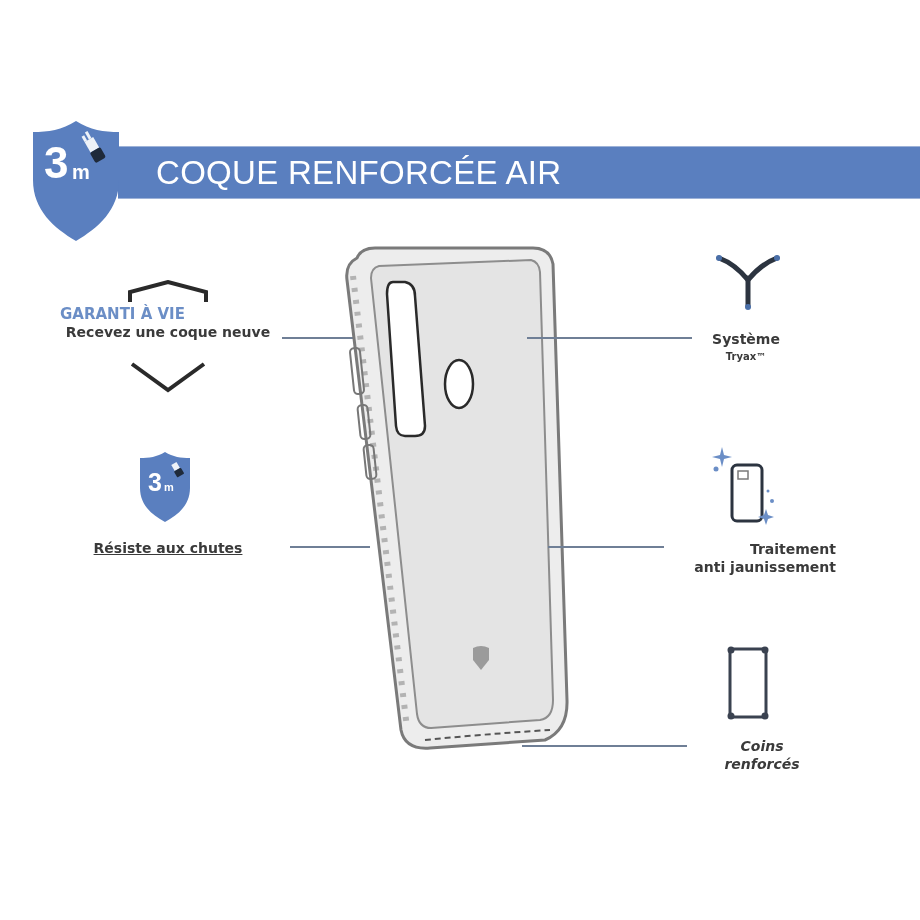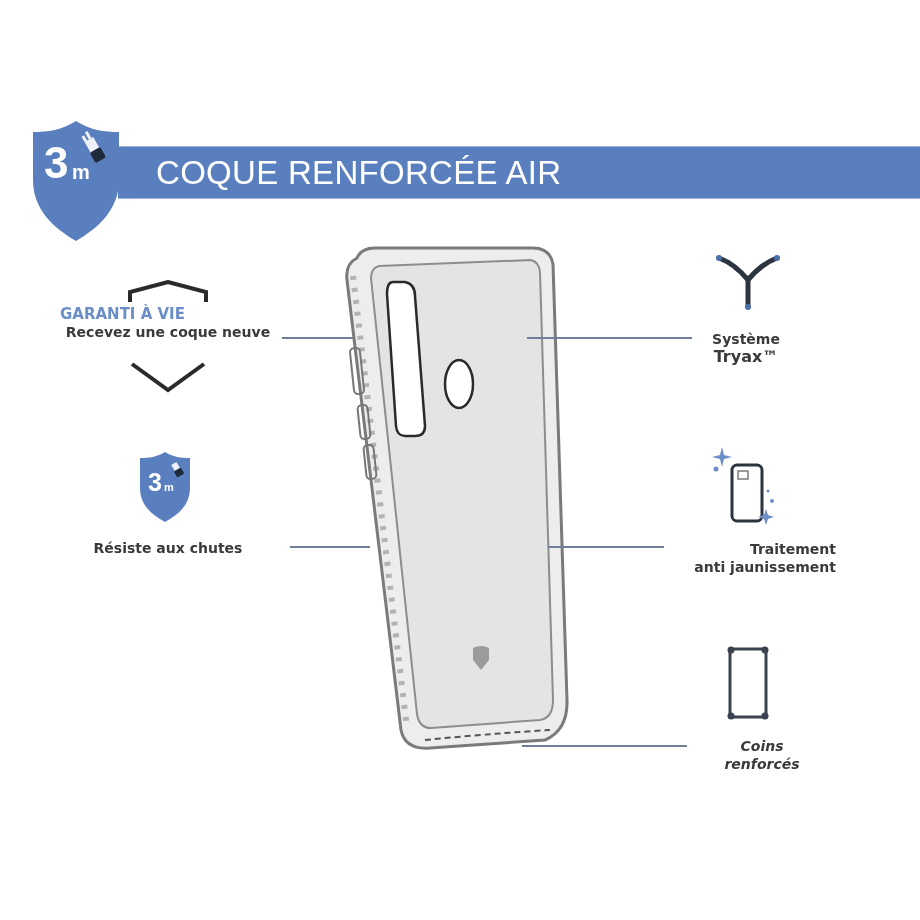--- a/index.html
+++ b/index.html
@@ -53,21 +53,21 @@
   <svg width="56" height="74" viewBox="0 0 56 74">
     <path d="M28 2 C 20 7, 12 8, 3 8 L 3 38 C 3 55, 15 65, 28 72 C 41 65, 53 55, 53 38 L 53 8 C 44 8, 36 7, 28 2 Z" fill="#5a7fbf"></path>
     <g transform="translate(36,14) rotate(-30)">
       <rect x="-2" y="0" width="6" height="7" fill="#eef2f8"></rect>
       <rect x="-3" y="7" width="8" height="7" rx="1" fill="#1f2a3a"></rect>
     </g>
   </svg>
 </div>
 <div class="abs" style="left:148px; top:468px; font-family:'Liberation Sans',sans-serif; font-weight:bold; font-size:25px; color:#ffffff; line-height:28px;">3</div>
 <div class="abs" style="left:164px; top:481px; font-family:'Liberation Sans',sans-serif; font-weight:bold; font-size:11px; color:#ffffff;">m</div>
-<div class="abs feature-text" style="left:60px; top:539px; width:216px;">
+<div class="abs feature-text" style="left:60px; top:539px; width:216px;text-decoration:underline;">
   <div>Résiste aux chutes</div>
 </div>
 <div class="abs connector" style="left:290px; top:546px; width:80px;"></div>
 
 <div class="abs" style="left:335px; top:240px;">
   <svg width="245" height="520" viewBox="0 0 245 520">
 
     <path d="M22 18 Q 26 8, 40 8 L 198 8 Q 215 8, 218 24 L 232 460 Q 233 490, 210 500 L 95 508 Q 70 510, 66 490 L 12 40 Q 10 24, 22 18 Z" fill="#ededed" stroke="#7a7a7a" stroke-width="3"></path>
 
     <path d="M44 26 L 196 20 Q 204 22, 205 32 L 218 460 Q 218 478, 205 480 L 96 488 Q 84 488, 82 474 L 36 38 Q 36 28, 44 26 Z" fill="#e4e4e4" stroke="#8d8d8d" stroke-width="2"></path>
@@ -93,21 +93,21 @@
   <svg width="70" height="62" viewBox="0 0 70 62">
     <path d="M6 8 Q 22 14, 35 30 Q 48 14, 64 8" fill="none" stroke="#2c3440" stroke-width="5" stroke-linecap="round"></path>
     <path d="M35 28 L 35 56" stroke="#2c3440" stroke-width="5" stroke-linecap="round"></path>
     <circle cx="6" cy="8" r="3" fill="#4a6fa8"></circle>
     <circle cx="64" cy="8" r="3" fill="#4a6fa8"></circle>
     <circle cx="35" cy="57" r="3" fill="#4a6fa8"></circle>
   </svg>
 </div>
 <div class="abs feature-text" style="left:656px; top:330px; width:180px;">
   <div>Système</div>
-  <div style="font-size:16px;">Tryax™</div>
+  <div style="font-size:10px;">Tryax™</div>
 </div>
 
 <div class="abs connector" style="left:548px; top:546px; width:116px;"></div>
 <div class="abs" style="left:712px; top:445px;">
   <svg width="70" height="86" viewBox="0 0 70 86">
     <path d="M10 2 L 12 10 L 20 12 L 12 14 L 10 22 L 8 14 L 0 12 L 8 10 Z" fill="#6b8ec6"></path>
     <circle cx="4" cy="24" r="2.5" fill="#6b8ec6"></circle>
     <rect x="20" y="20" width="30" height="56" rx="5" fill="none" stroke="#2c3440" stroke-width="3"></rect>
     <rect x="26" y="26" width="10" height="8" fill="none" stroke="#7a7a7a" stroke-width="1.5"></rect>
     <path d="M54 64 L 56 70 L 62 72 L 56 74 L 54 80 L 52 74 L 46 72 L 52 70 Z" fill="#6b8ec6"></path>

